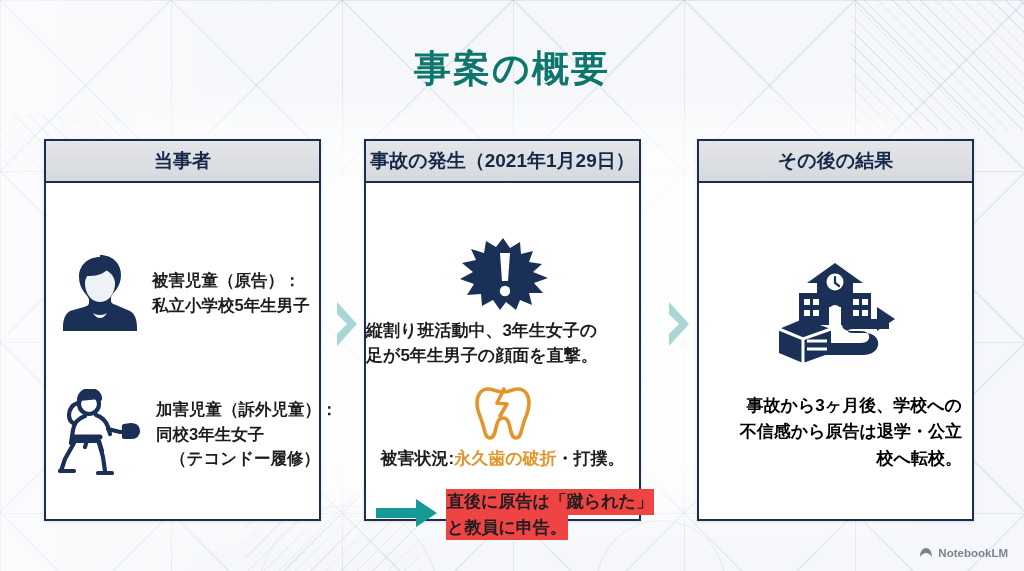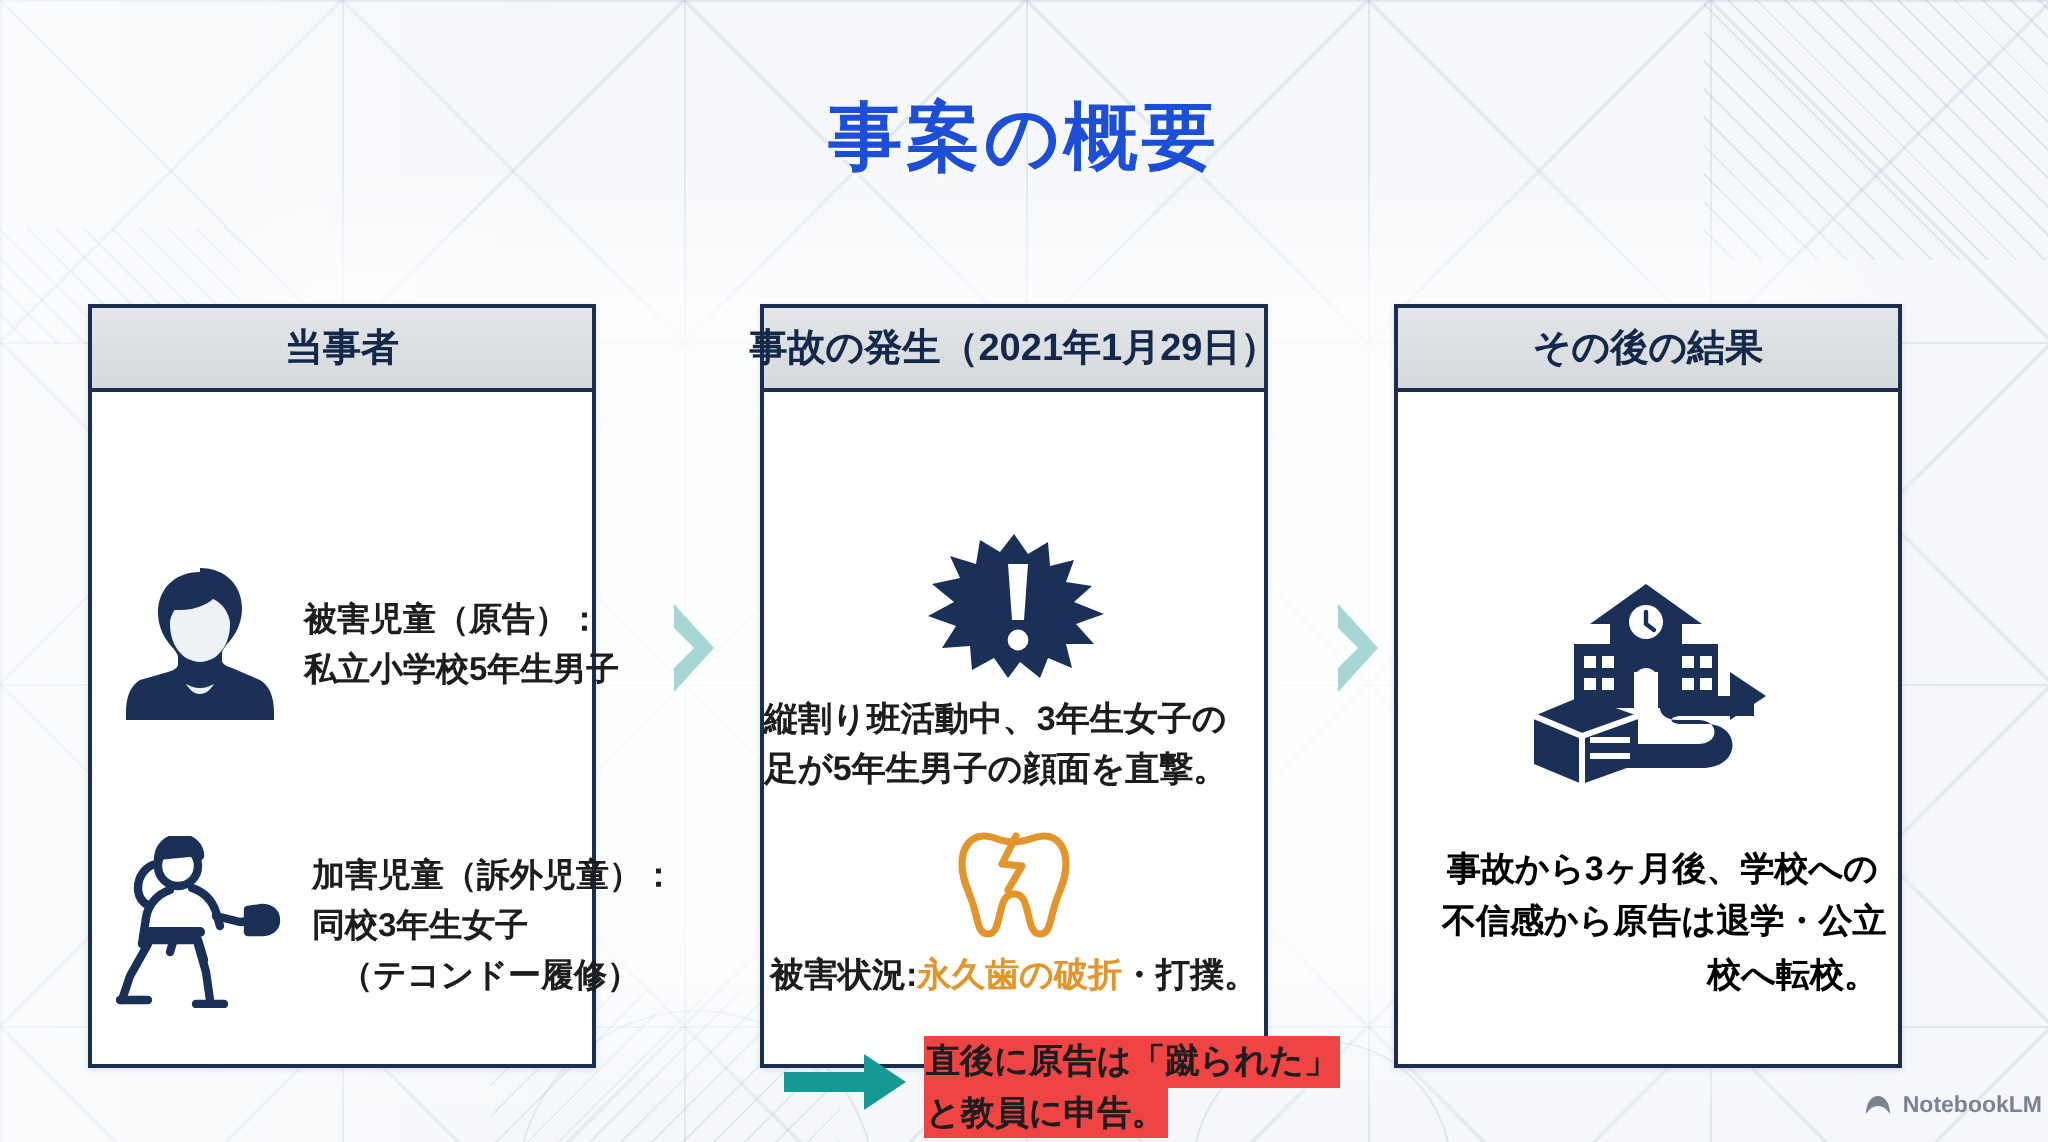--- a/index.html
+++ b/index.html
@@ -60,40 +60,39 @@
     filter: blur(30px);
   }
 
   
   .title {
     position: absolute;
     left: 0; right: 0; top: 44px;
     text-align: center;
     font-size: 37px;
     font-weight: bold;
-    color: #1d4ed8;
+    color: #0f766e;
     letter-spacing: 2px;
     text-shadow: 0 1px 2px rgba(255,255,255,0.9);
   }
 
   
   .panel {
     position: absolute;
-    top: 152px;
-    width: 254px;
+    top: 139px;
+    width: 277px;
     height: 382px;
     background: #ffffff;
     border: 2.5px solid #1b2e4d;
     display: flex;
     flex-direction: column;
     box-shadow: 0 1px 3px rgba(20,40,70,0.12);
-    gap: 16px;
   }
   .panel.p1 { left: 44px; }
-  .panel.p2 { left: 364px; margin-left: 16px; }
+  .panel.p2 { left: 364px; }
   .panel.p3 { left: 697px; text-align: right; }
 
   .panel-header {
     height: 42px;
     flex: 0 0 42px;
     background: linear-gradient(to bottom, #e3e5e8, #d6d9dd);
     border-bottom: 2.5px solid #1b2e4d;
     display: flex;
     align-items: center;
     justify-content: center;
@@ -210,21 +209,21 @@
     font-size: 17px;
     font-weight: bold;
     color: #000000;
     line-height: 1.55;
     white-space: nowrap;
   }
 
   
   .watermark {
     position: absolute;
-    right: 3px;
+    right: 16px;
     bottom: 12px;
     display: flex;
     align-items: center;
     gap: 5px;
     color: #7b8390;
     font-size: 11.5px;
     font-weight: bold;
   }
   .watermark svg { display: block; }
 </style>

